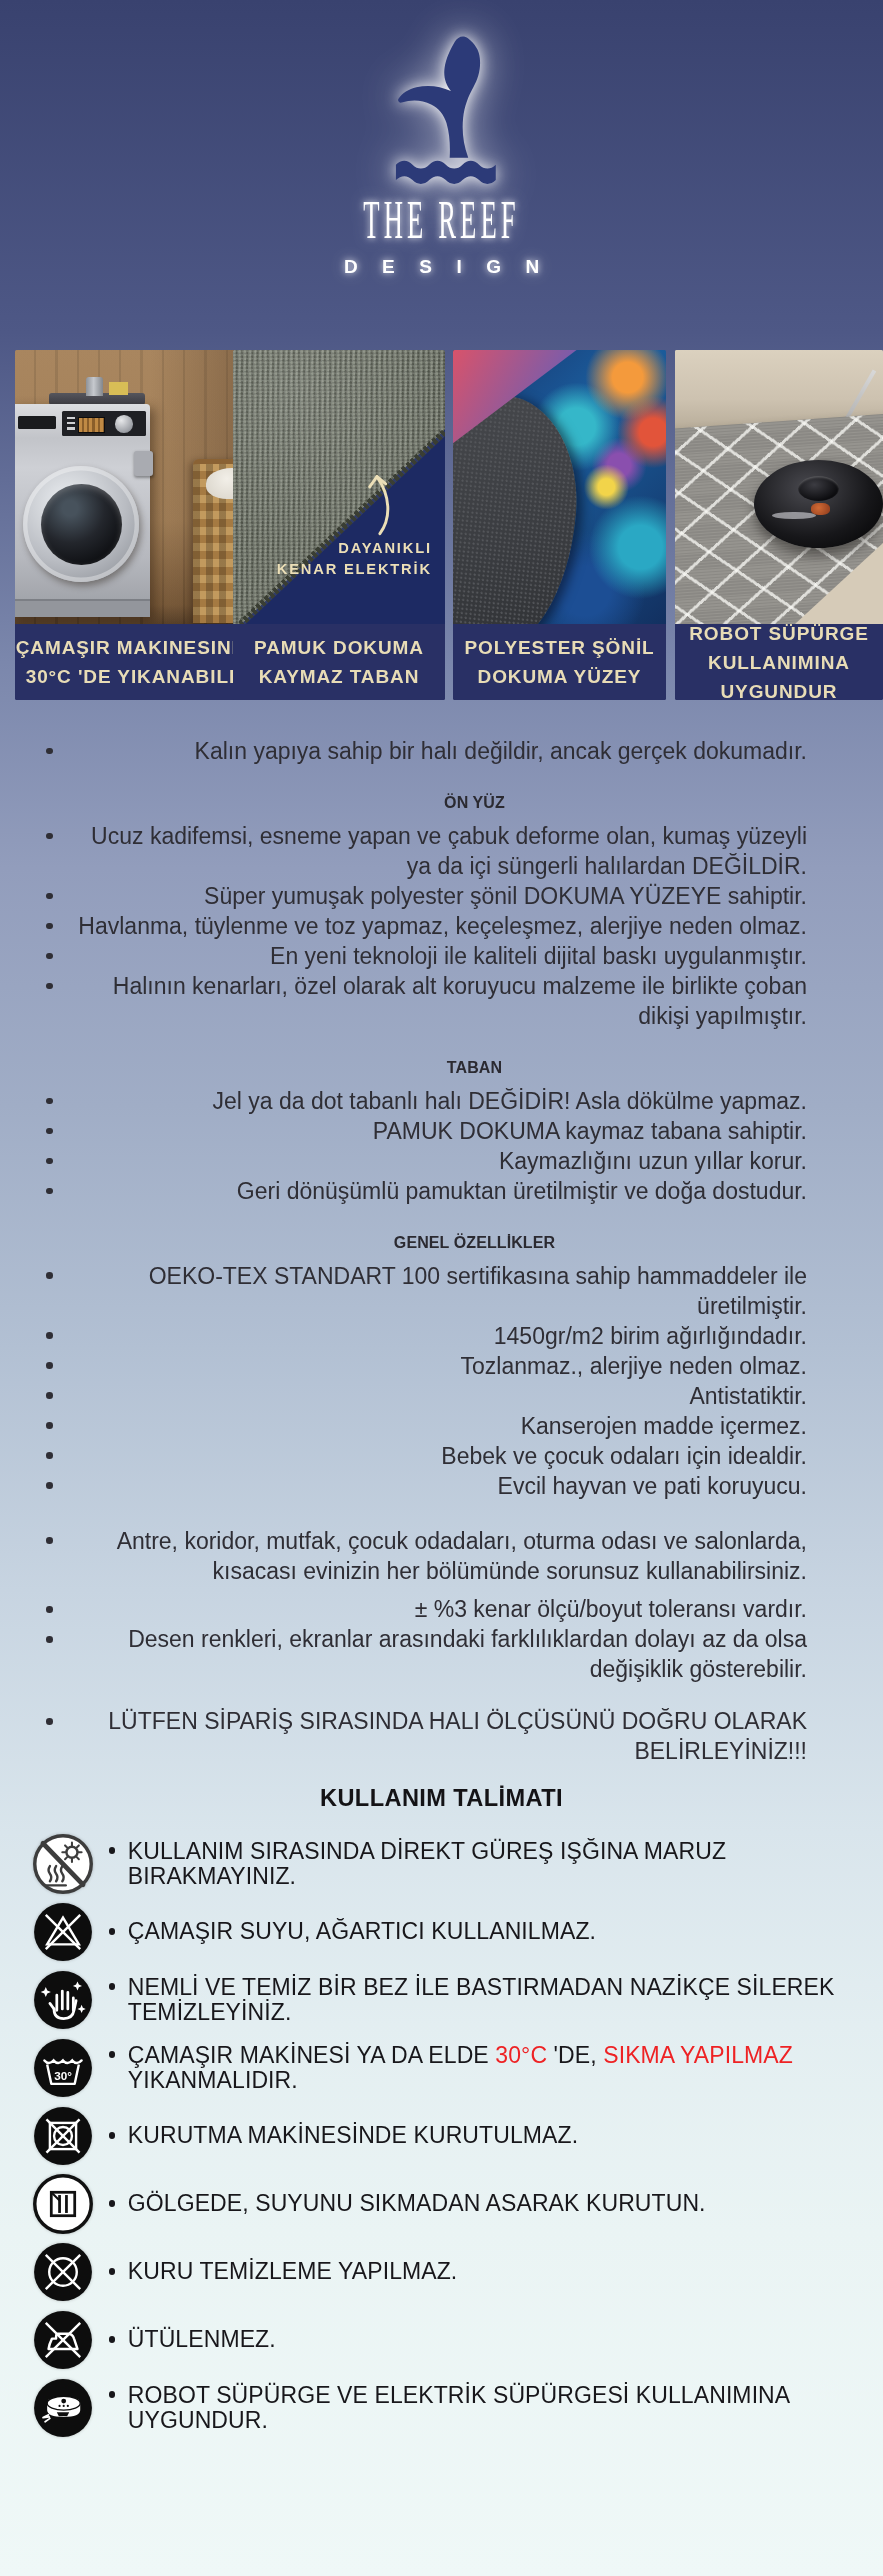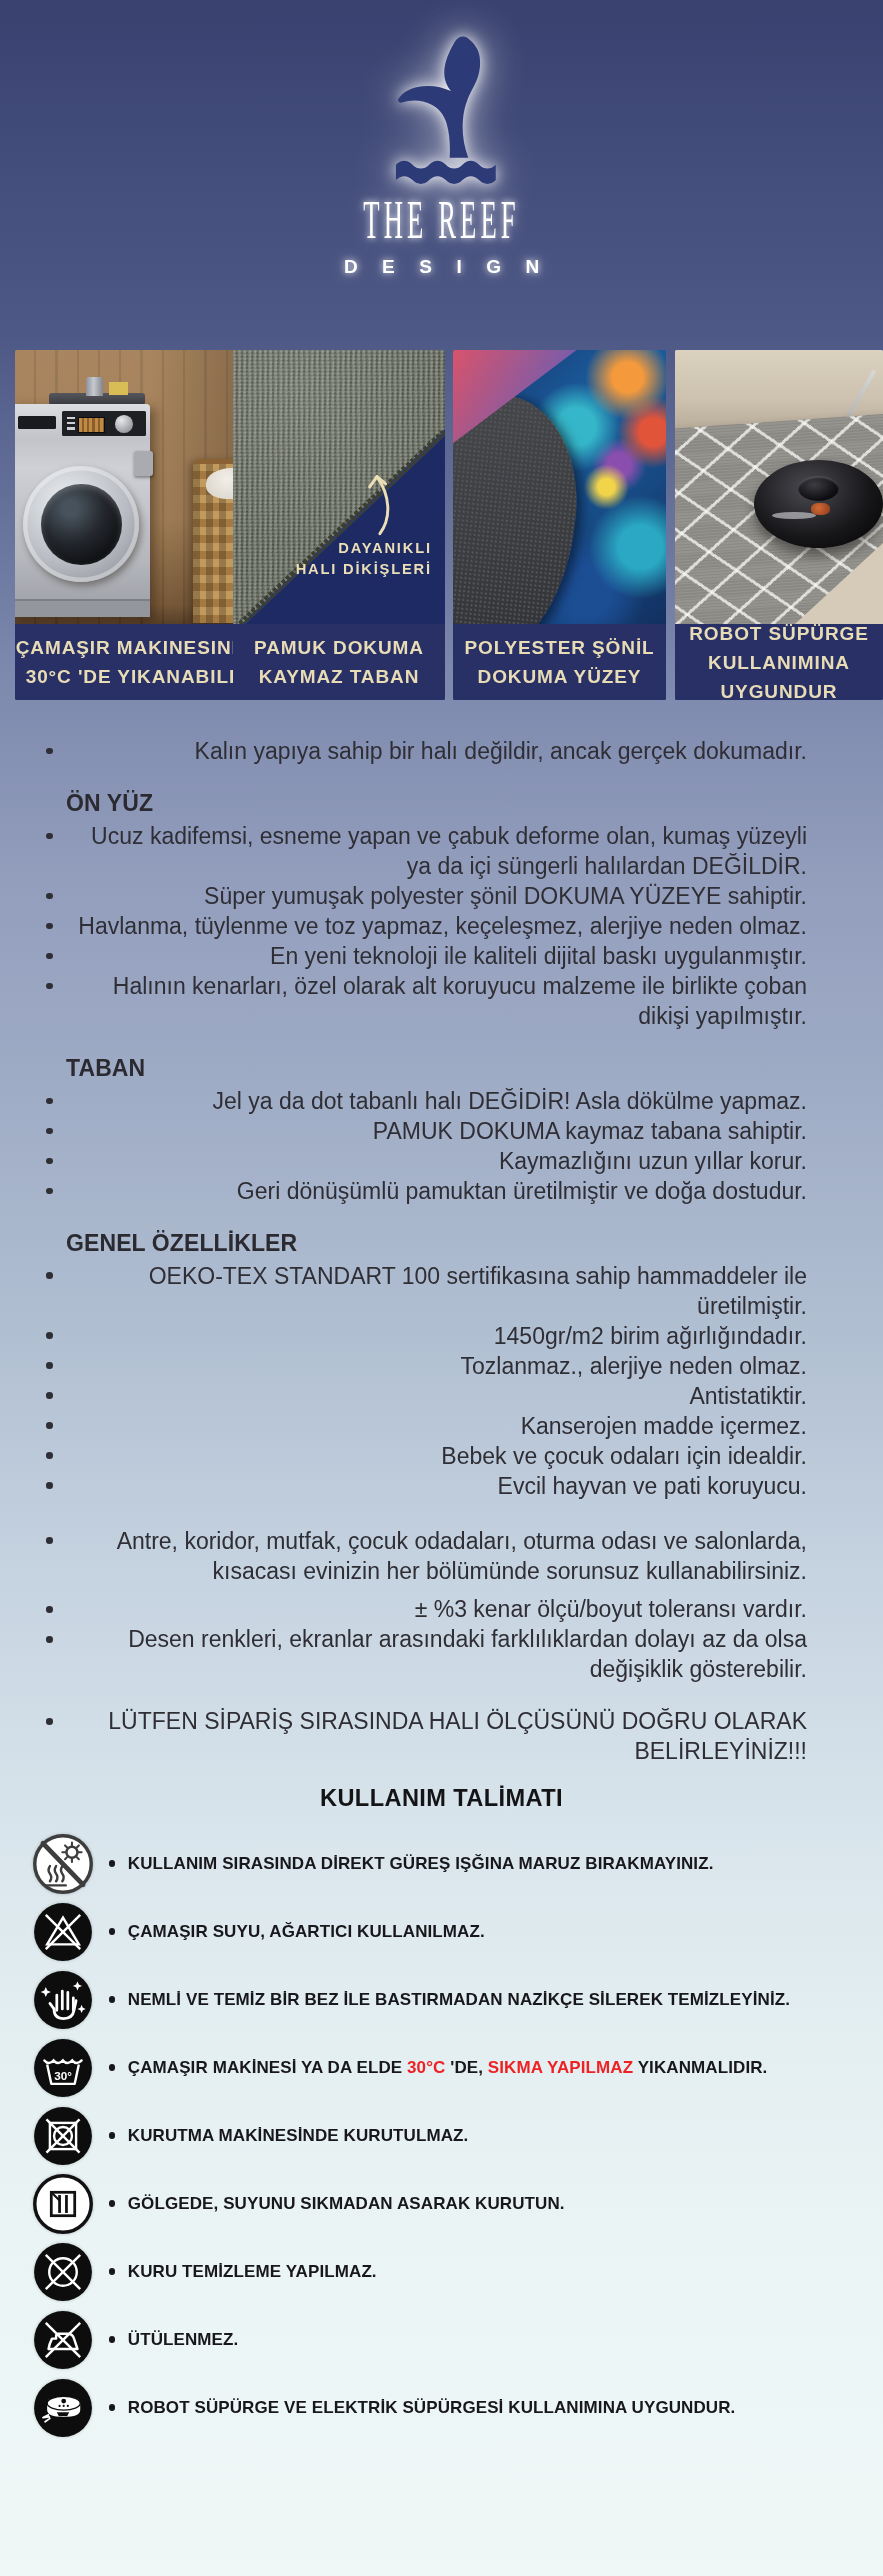--- a/index.html
+++ b/index.html
@@ -126,32 +126,32 @@
   .rb-dome{position:absolute;left:44px;top:16px;width:41px;height:25px;border-radius:50%;
     background:radial-gradient(ellipse at 40% 35%,#3c3c42,#0c0c0f 70%);box-shadow:inset 0 1.5px 2.2px rgba(255,255,255,.25);}
   .rb-accent{position:absolute;left:57px;top:43px;width:19px;height:11.8px;border-radius:40%;
     background:radial-gradient(circle at 40% 40%,#d06a35,#8c3a1c);}
   .rb-glint{position:absolute;left:17.7px;top:52px;width:44px;height:7.4px;border-radius:50%;background:rgba(235,235,240,.55);}
   
   .desc{position:absolute;top:736px;left:0;width:883px;color:#2f2e35;}
   .desc ul{list-style:none;margin:0 0 0 42px;padding:0;max-width:765px;}
   .desc li{position:relative;padding-left:23.6px;font-size:23px;line-height:30px;text-align:right;}
   .desc .dot,.care-row .dot{position:absolute;left:4.4px;top:11.8px;width:6.6px;height:6.6px;border-radius:50%;background:#2f2e35;}
-  .desc h3{margin:22px 0 2.9px 66px;font-size:23px;line-height:30px;font-weight:700;color:#2b2a31;letter-spacing:0.1px;}
+  .desc h3{margin:22px 0 2.9px 66px;font-size:16px;line-height:30px;font-weight:700;color:#2b2a31;letter-spacing:0.1px;text-align:center;}
   .desc .mt-intro{margin-top:0;}
   .desc .gap-lg{margin-top:25px;}
   .desc .gap-md{margin-top:8.8px;}
   .desc .gap-xl{margin-top:22px;}
   
   .care{position:absolute;top:1785px;left:0;width:883px;}
   .care h2{margin:0 0 17.7px 0;text-align:center;font-size:23.6px;font-weight:800;color:#141316;letter-spacing:0.4px;}
   .care-row{position:relative;height:68px;display:flex;align-items:center;}
   .care-icon{flex:0 0 auto;margin-left:32px;width:62px;height:62px;text-align:center;}
   .care-icon svg{width:62px;height:62px;display:block;filter:drop-shadow(0 0.7px 1.5px rgba(20,20,20,.25));}
-  .care-text{position:relative;margin:0 29px 0 13.2px;padding-left:20.6px;font-size:17px;font-weight:700;color:#18171b;letter-spacing:0.1px;line-height:25px;}
+  .care-text{position:relative;margin:0 29px 0 13.2px;padding-left:20.6px;font-size:23px;font-weight:400;color:#18171b;letter-spacing:0.1px;line-height:25px;}
   .care-text .dot{top:8.8px;left:1.5px;background:#18171b;}
   .care-text .red{color:#ee2224;}
 </style>
 </head>
 <body>
 
 <div class="canvas">
 
   <header class="brand">
     <div class="logo">
@@ -210,21 +210,21 @@
         <div class="weave-tri"></div>
         <div class="weave-stitch"></div>
         <span class="annot-arrow">
           <svg width="41" height="71" viewBox="0 0 56 96">
             <path d="M34,92 C50,70 48,40 30,14" fill="none" stroke="#ecdfb7" stroke-width="4" stroke-linecap="round"></path>
             <path d="M30,14 L20,28 M30,14 L42,24" fill="none" stroke="#ecdfb7" stroke-width="4" stroke-linecap="round"></path>
           </svg>
         </span>
         <div class="annot">
           <div>DAYANIKLI</div>
-          <div>HALI DİKİŞLERİ</div>
+          <div>KENAR ELEKTRİK</div>
         </div>
       </div>
       <figcaption>
         <span>PAMUK DOKUMA</span>
         <span>KAYMAZ TABAN</span>
       </figcaption>
     </figure>
 
     <figure class="card c3">
       <div class="photo ph-chenille">

